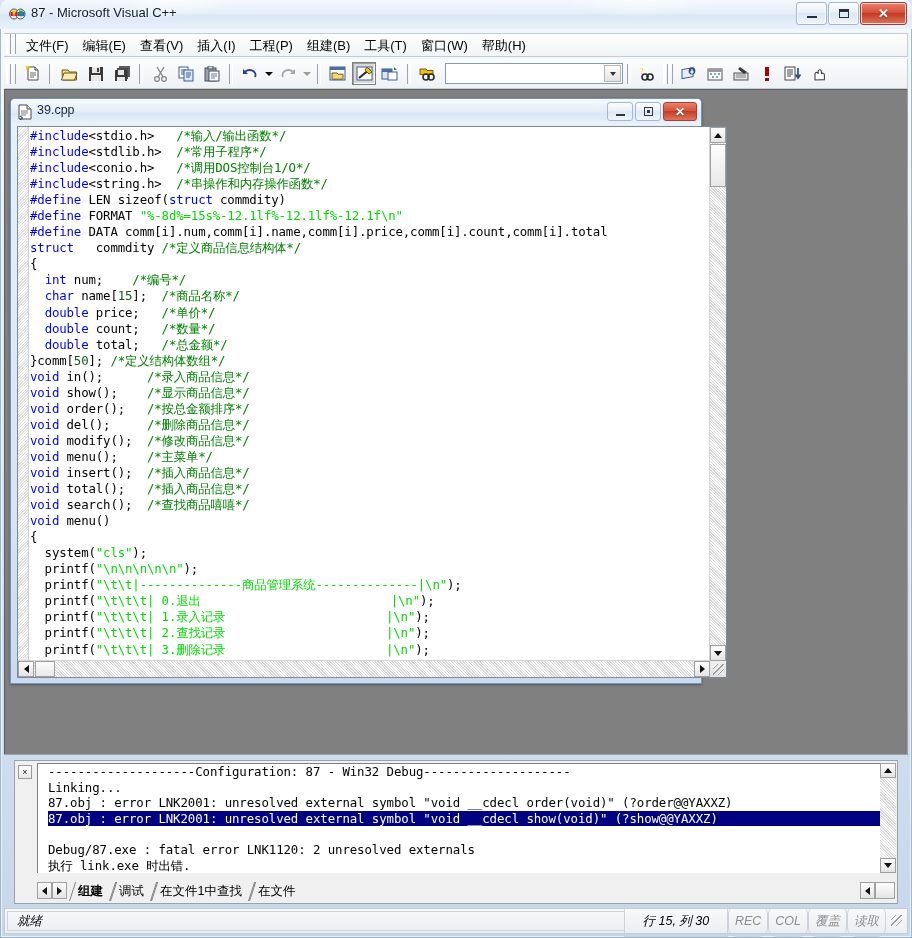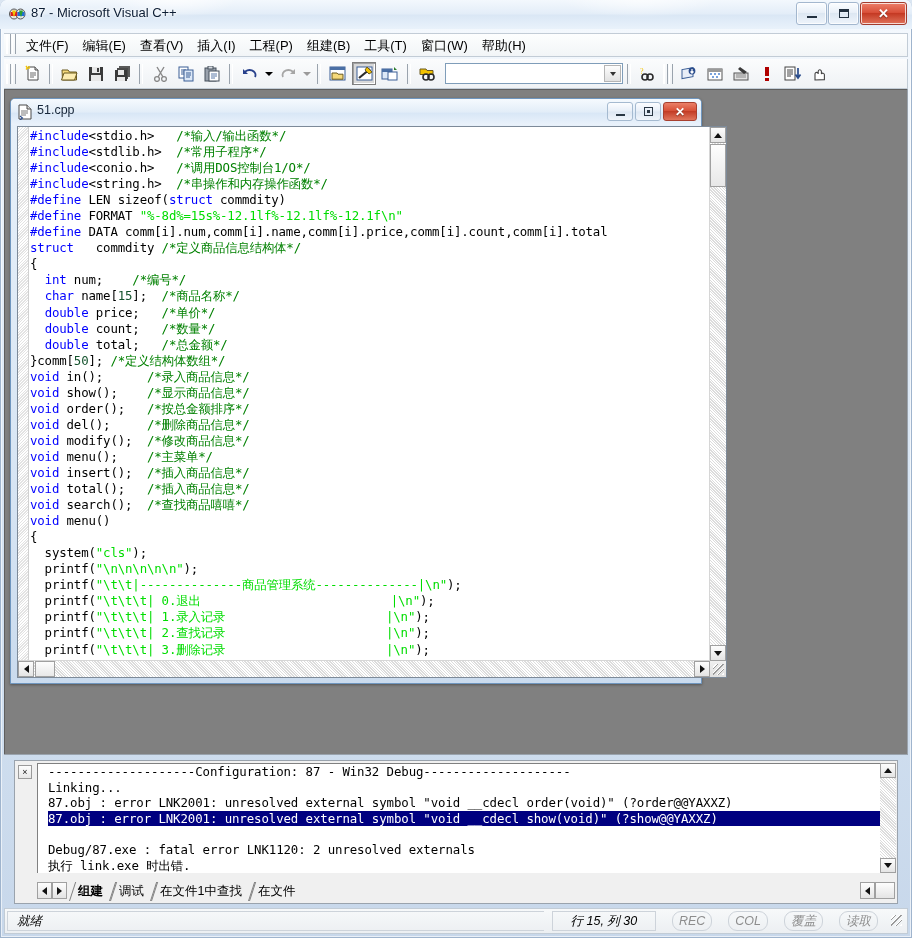--- a/index.html
+++ b/index.html
@@ -265,21 +265,21 @@
   .statusbar {
     position: absolute; left: 4px; top: 908px; width: 904px; height: 26px;
     background: linear-gradient(180deg,#f7f9fa 0%,#eceff2 100%);
     border: 1px solid #c2ccd6;
     box-sizing: border-box;
     display: flex; align-items: center; font-style: italic;
   }
   .sb-main { flex:1 1 auto; font-size:12.5px; color:#000; padding-left:9px;
      border: 1px solid #cdd3da; border-right:none; margin:1px 0 1px 2px; height:20px;
      display:flex;align-items:center; box-sizing:border-box;}
-  .sb-cell { font-size:12.5px; color:#000; height:20px; margin:1px 8px;
+  .sb-cell { font-size:12.5px; color:#000; height:32px; margin:1px 0;
      border:1px solid #cdd3da; display:flex;align-items:center;justify-content:center;
      padding:0 6px; box-sizing:border-box; white-space:nowrap;}
   .sb-cell.dim { color:#8d8d8d;border-radius:9px; }
   .sb-grip { width:16px;height:16px;margin:0 3px 0 2px; position:relative; flex:0 0 auto;}
   .sb-grip i{position:absolute;right:2px;bottom:3px;width:11px;height:11px;
      background: repeating-linear-gradient(135deg, transparent 0 2px, #fff 2px 3px, #9a9a9a 3px 4px);}
 </style>
 </head>
 <body>
 
@@ -530,21 +530,21 @@
         <div class="doc-icon">
           <svg width="14" height="16" viewBox="0 0 14 16">
             <path d="M1 1 h8 l4 4 v10 h-12 z" fill="#fff" stroke="#4a4a4a"></path>
             <path d="M9 1 v4 h4" fill="#dcdcdc" stroke="#4a4a4a"></path>
             <g stroke="#7a7a7a">
                 <path d="M3 7h7M3 9h7M3 11h5"></path>
               </g>
             <path d="M2 12 l2.5 2 l-2.5 2" stroke="#2b4d8c" stroke-width="1.1" fill="none"></path>
           </svg>
         </div>
-        <div class="doc-title">51.cpp</div>
+        <div class="doc-title">39.cpp</div>
         <div class="doc-btns">
           <div class="dwb">
               <div class="dmin"></div>
             </div>
           <div class="dwb">
               <div class="dmax">
                 <i></i>
               </div>
             </div>
           <div class="dwb close">

